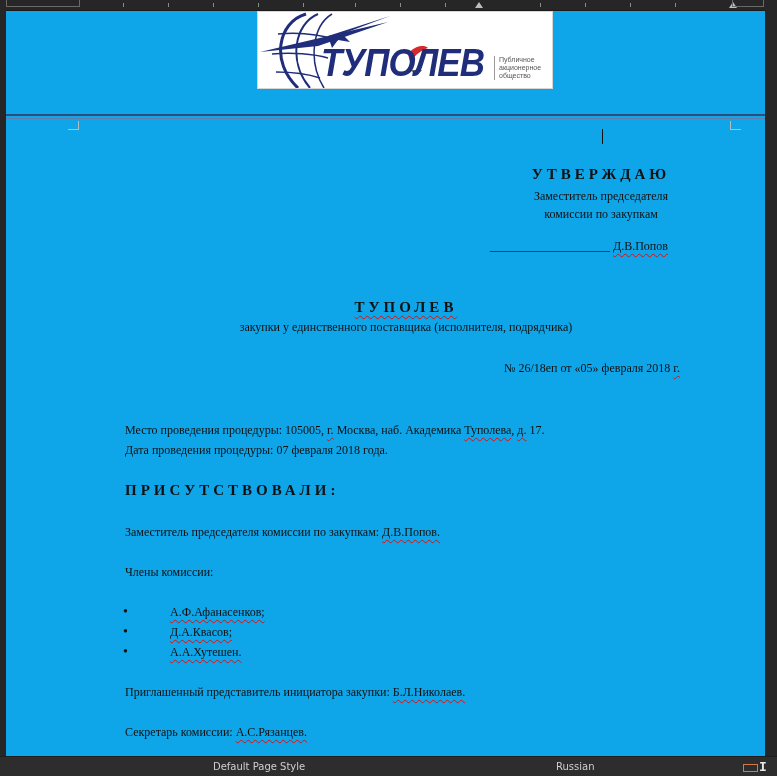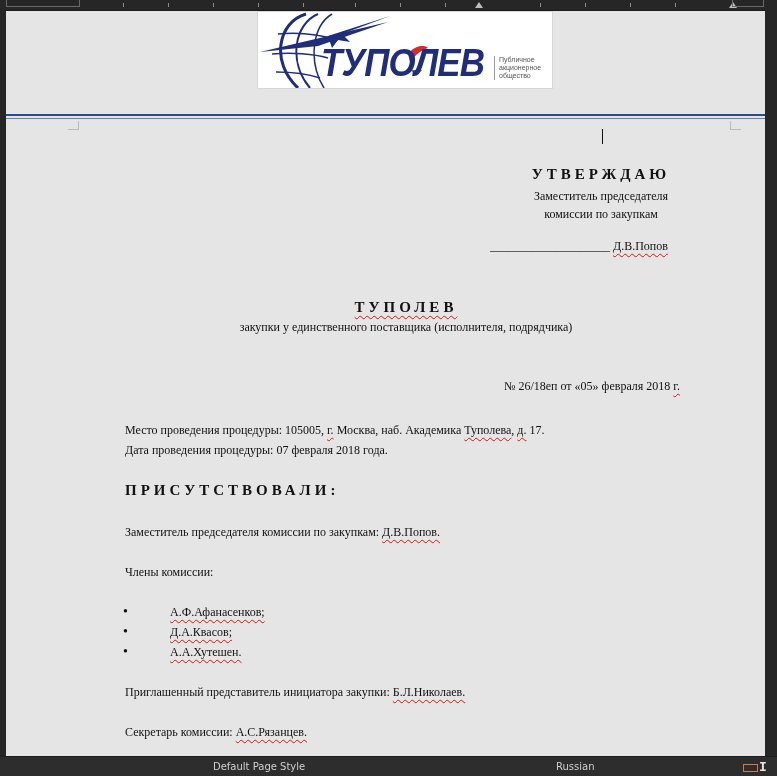--- a/index.html
+++ b/index.html
@@ -29,21 +29,21 @@
     border-bottom:6px solid #bdbdbd;
   }
   .left-frame {
     position:absolute; left:0; top:10px; width:6px; height:746px; background:#262626;
   }
   .right-frame {
     position:absolute; left:765px; top:10px; width:12px; height:746px; background:#262626;
   }
   .page {
     position:absolute; left:6px; top:11px; width:759px; height:745px;
-    background:#e5e5e5; overflow:hidden;
+    background:#0ea5e9; overflow:hidden;
   }
   .logo-box {
     position:absolute; left:251px; top:0px; width:294px; height:76px;
     border:1px solid #d7d7d7; background:#fff;
   }
   .logo-text {
     position:absolute; left:63px; top:30px;
     font-family:"Liberation Sans", sans-serif; font-weight:bold; font-style:italic;
     font-size:38px; color:#1f2d7a; letter-spacing:-1px; transform:scaleX(0.92);
     transform-origin:left center;
@@ -153,21 +153,21 @@
   <div class="text" style="left:484px;top:226px;">
     <span>____________________</span>
     <span class="spell">Д.В.Попов</span>
   </div>
 
   <div class="text spaced-bold center" style="left:0;top:287px;width:800px;">
     <span class="spell">ТУПОЛЕВ</span>
   </div>
   <div class="text center" style="left:0;top:307px;width:800px;">закупки у единственного поставщика (исполнителя, подрядчика)</div>
 
-  <div class="text" style="left:498px;top:366px;">
+  <div class="text" style="left:498px;top:348px;">
     <span>№ 26/18еп от «05» февраля 2018 </span><span class="spell">г.</span>
   </div>
 
   <div class="text" style="left:119px;top:410px;">
     <span>Место проведения процедуры: 105005, </span><span class="spell">г.</span><span> Москва, наб. Академика </span><span class="spell">Туполева</span><span>, </span><span class="spell">д.</span><span> 17.</span>
   </div>
   <div class="text" style="left:119px;top:430px;">Дата проведения процедуры: 07 февраля 2018 года.</div>
 
   <div class="text spaced-bold" style="left:119px;top:470px;">ПРИСУТСТВОВАЛИ:</div>
 

